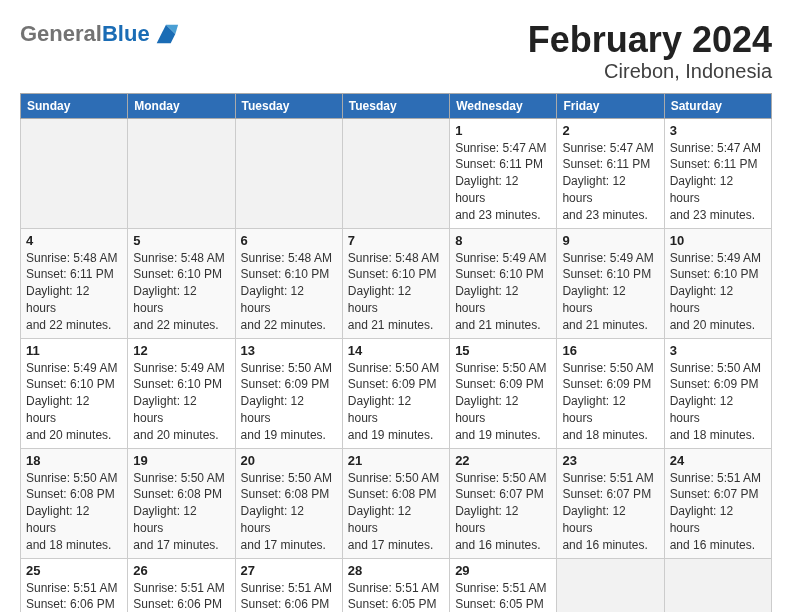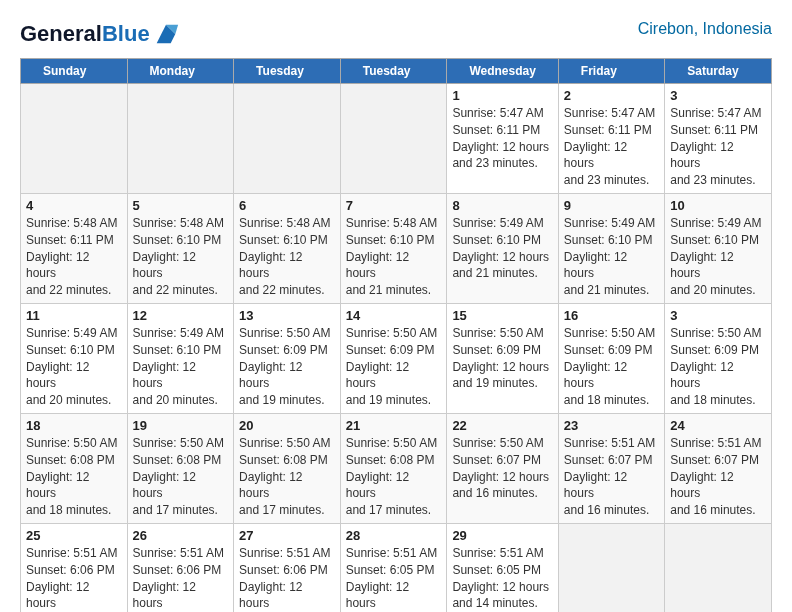--- a/index.html
+++ b/index.html
@@ -18,50 +18,50 @@
     }
     .logo {
       display: flex;
       align-items: center;
     }
     .logo-text {
       font-size: 22px;
       font-weight: bold;
       line-height: 1.1;
     }
-    .logo-general { color: #0f172a; }
+    .logo-general { color: #737373; }
     .logo-blue { color: #1a6cb5; }
     .logo-icon {
       width: 28px;
       height: 28px;
       margin-left: 2px;
     }
     .title-area {
       text-align: right;
     }
     .month-title {
       font-size: 36px;
       font-weight: bold;
       color: #222;
       line-height: 1.1;
     }
     .location-title {
-      font-size: 16px;
-      color: #0369a1;
+      font-size: 20px;
+      color: #404040;
     }
     table {
       width: 100%;
       border-collapse: collapse;
       font-size: 10.5px;
     }
     thead tr th {
       background-color: #2d6db5;
       color: #fff;
       text-align: left;
-      padding: 5px 22px;
+      padding: 5px 6px;
       font-size: 12px;
       font-weight: bold;
       border: 1px solid #aaa;
     }
     tbody tr td {
       border: 1px solid #ccc;
       vertical-align: top;
       padding: 4px 5px;
       width: 107px;
       min-height: 80px;
@@ -95,20 +95,21 @@
       <div class="logo-text">
         <span class="logo-general">General</span><span class="logo-blue">Blue</span>
       </div>
     </div>
     <svg class="logo-icon" viewBox="0 0 30 30">
       <polygon points="5,25 15,5 25,15 20,25" fill="#1a6cb5"></polygon>
       <polygon points="15,5 25,15 28,5" fill="#4a9fd4"></polygon>
     </svg>
   </div>
   <div class="title-area">
+    <div class="month-title">February 2024</div>
     <div class="location-title">Cirebon, Indonesia</div>
   </div>
 </div>
 
 <table>
   <thead>
     <tr>
       <th>Sunday</th>
       <th>Monday</th>
       <th>Tuesday</th>

